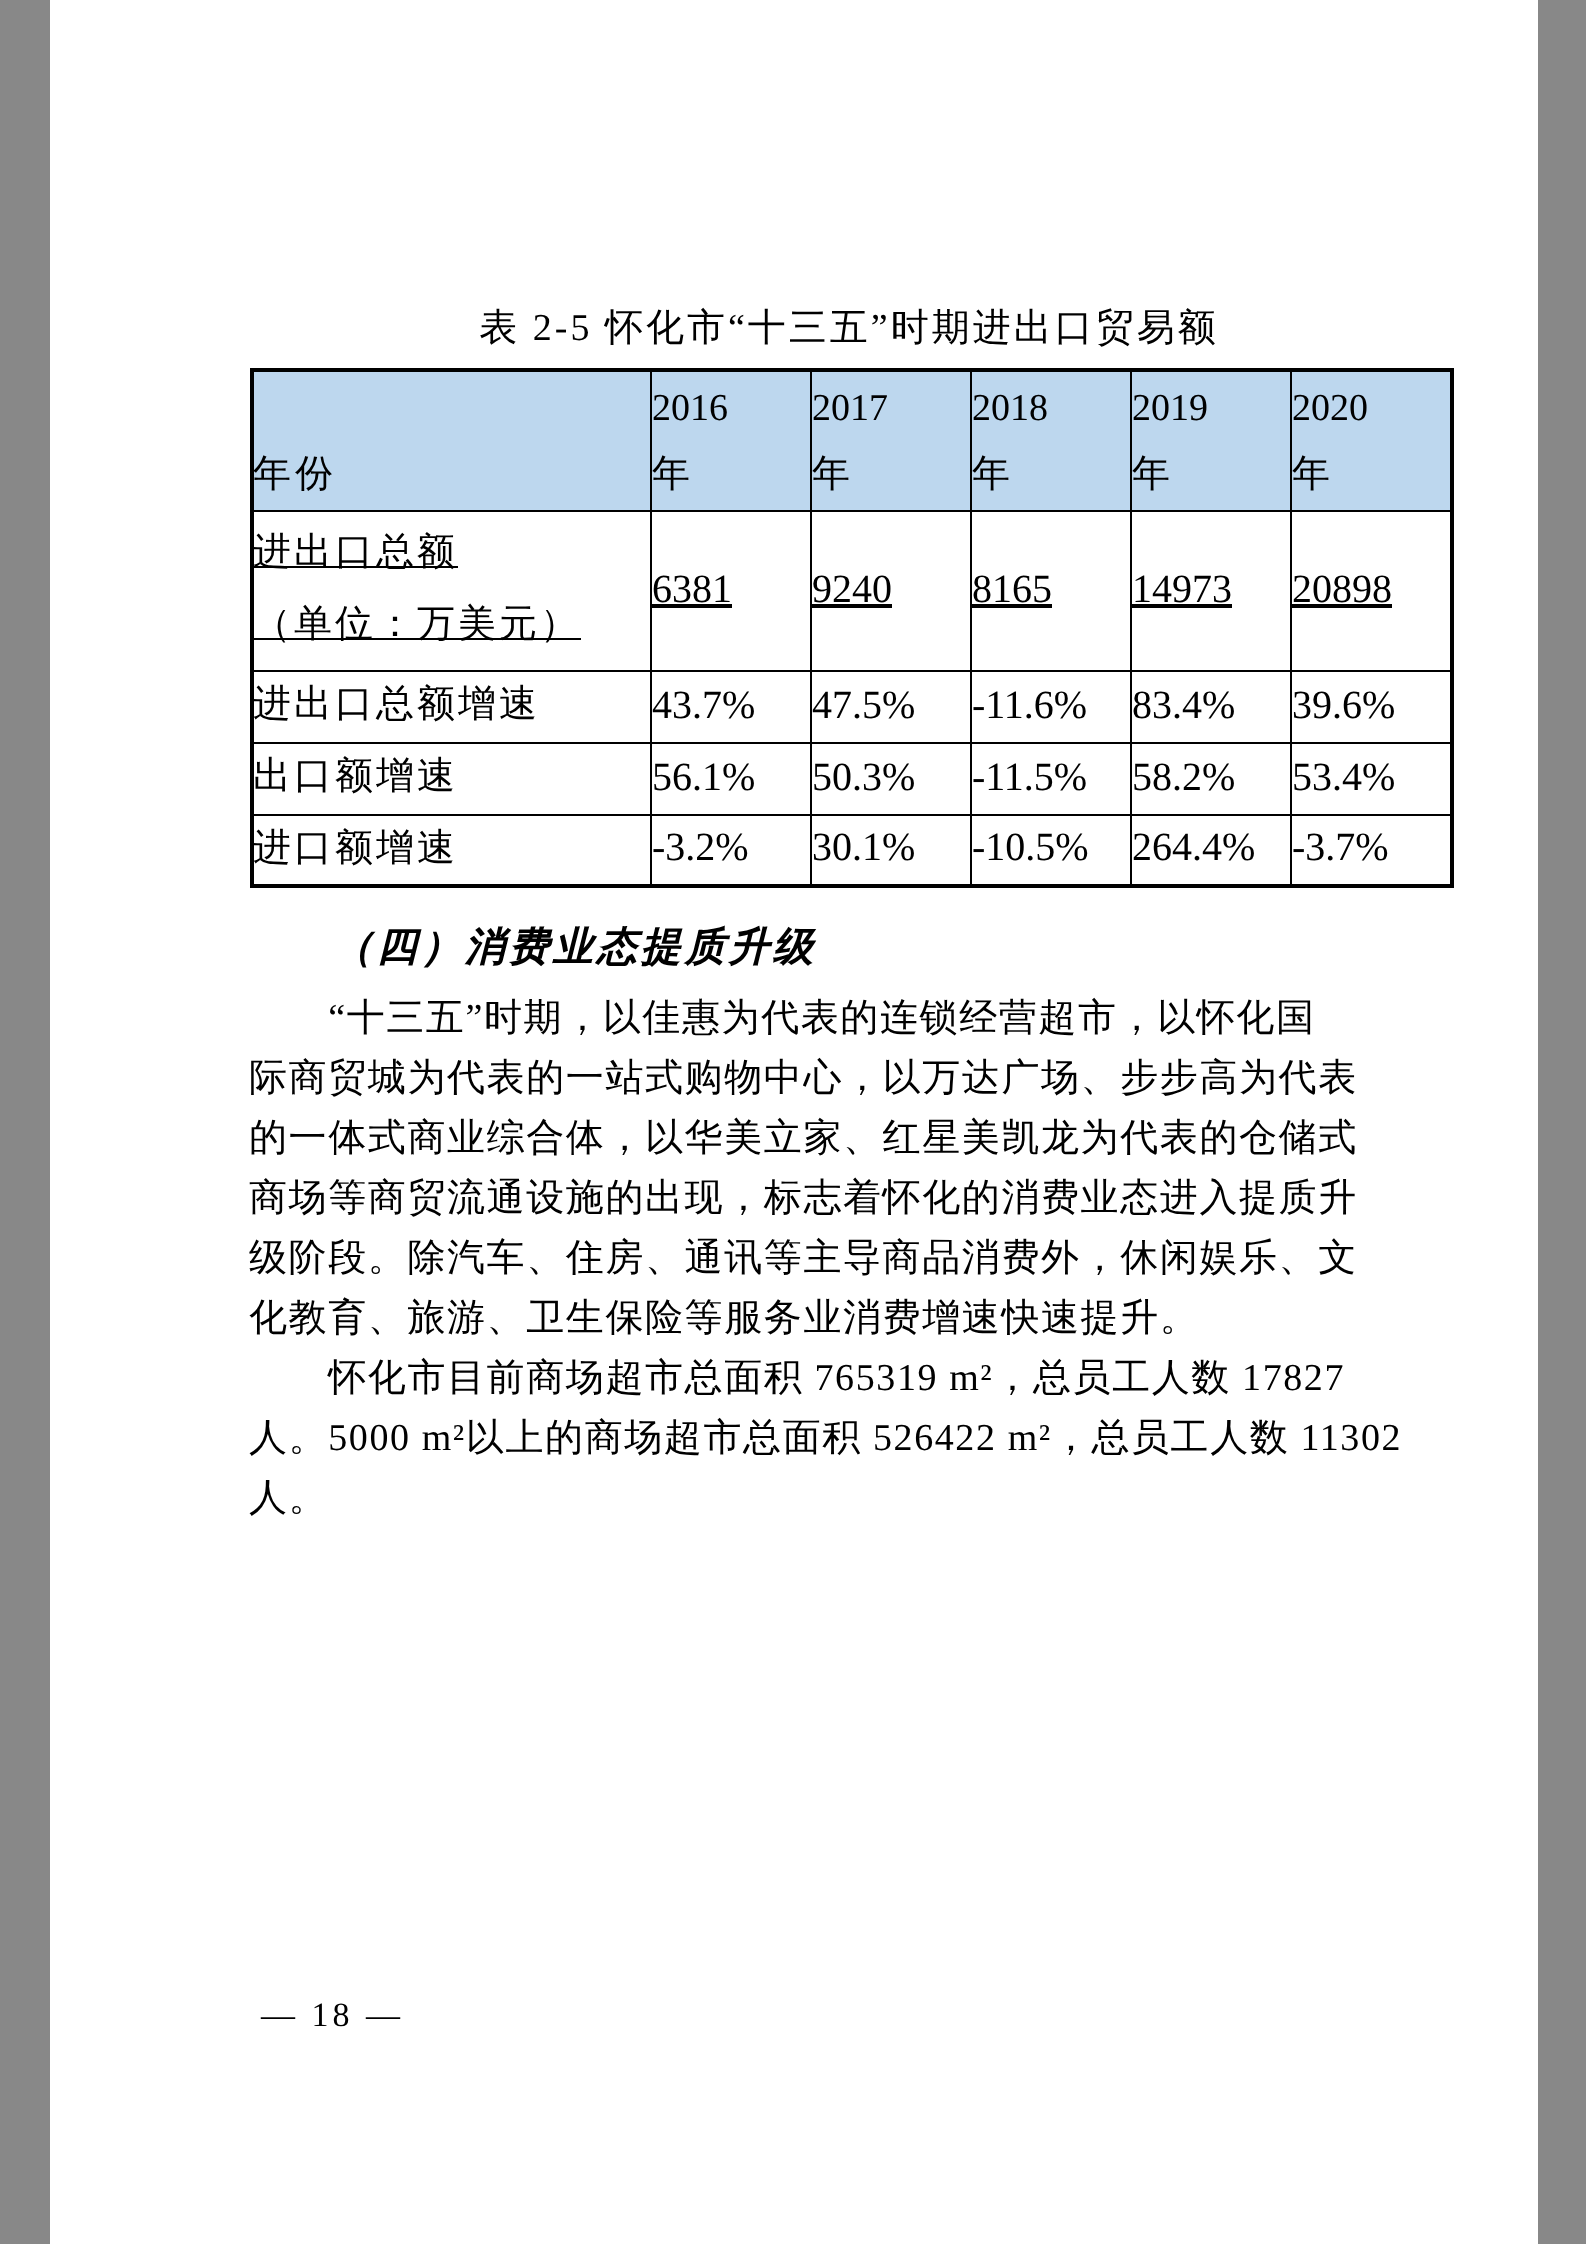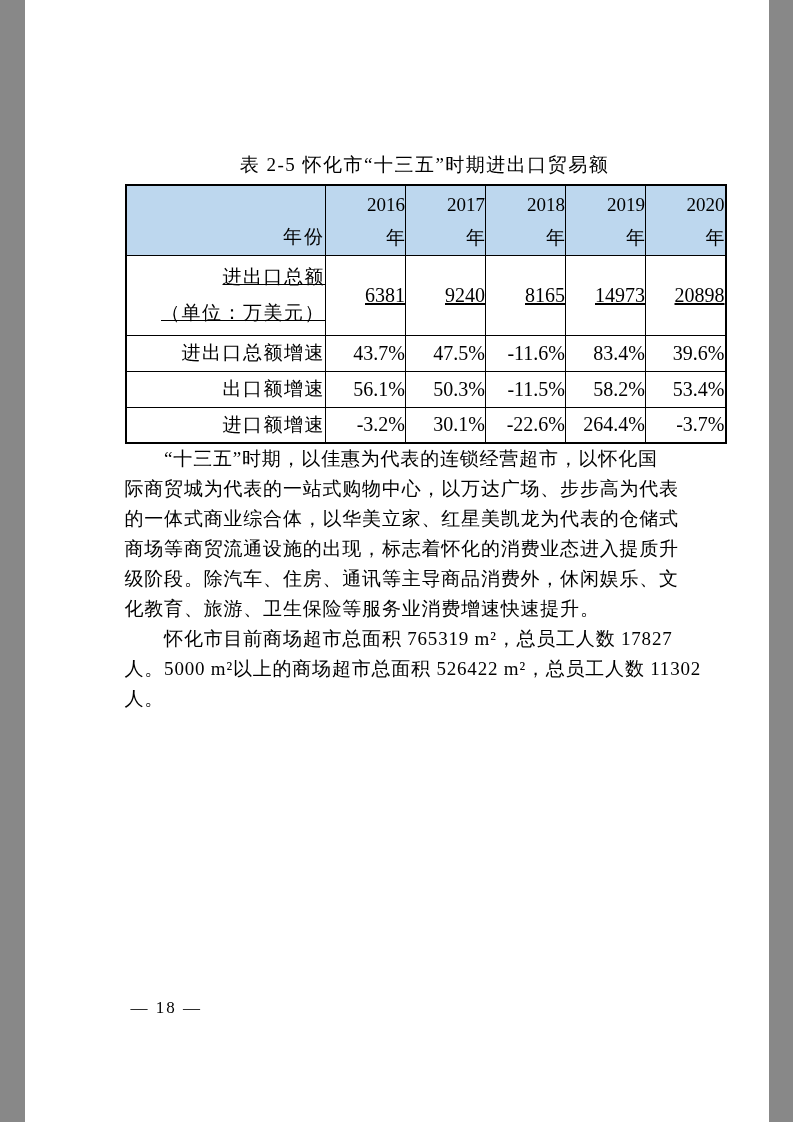--- a/index.html
+++ b/index.html
@@ -29,21 +29,21 @@
     white-space: nowrap;
   }
   table.trade-table {
     border-collapse: collapse;
     table-layout: fixed;
     width: 600px;
     border: 2px solid #000;
   }
   .trade-table th, .trade-table td {
     border: 1px solid #000;
-    text-align: right;
+    text-align: left;
     padding: 0;
     overflow: hidden;
   }
   .trade-table col.c-label { width: 200px; }
   .trade-table col.c-year  { width: 80px; }
   .header-row { height: 70px; }
   .header-row th {
     background: var(--header-bg, #BDD7EE);
     font-weight: normal;
     font-size: 19px;
@@ -154,27 +154,28 @@
           <td class="value-cell">56.1%</td>
           <td class="value-cell">50.3%</td>
           <td class="value-cell">-11.5%</td>
           <td class="value-cell">58.2%</td>
           <td class="value-cell">53.4%</td>
         </tr>
         <tr class="row-short">
           <td class="label-cell">进口额增速</td>
           <td class="value-cell">-3.2%</td>
           <td class="value-cell">30.1%</td>
-          <td class="value-cell">-22.6%</td>
+          <td class="value-cell">-10.5%</td>
           <td class="value-cell">264.4%</td>
           <td class="value-cell">-3.7%</td>
         </tr>
       </tbody>
     </table>
 
+    <div class="section-heading">（四）消费业态提质升级</div>
 
     <p class="para">　　“十三五”时期，以佳惠为代表的连锁经营超市，以怀化国
 际商贸城为代表的一站式购物中心，以万达广场、步步高为代表
 的一体式商业综合体，以华美立家、红星美凯龙为代表的仓储式
 商场等商贸流通设施的出现，标志着怀化的消费业态进入提质升
 级阶段。除汽车、住房、通讯等主导商品消费外，休闲娱乐、文
 化教育、旅游、卫生保险等服务业消费增速快速提升。</p>
 
     <p class="para">　　怀化市目前商场超市总面积 765319 m²，总员工人数 17827
 人。5000 m²以上的商场超市总面积 526422 m²，总员工人数 11302

